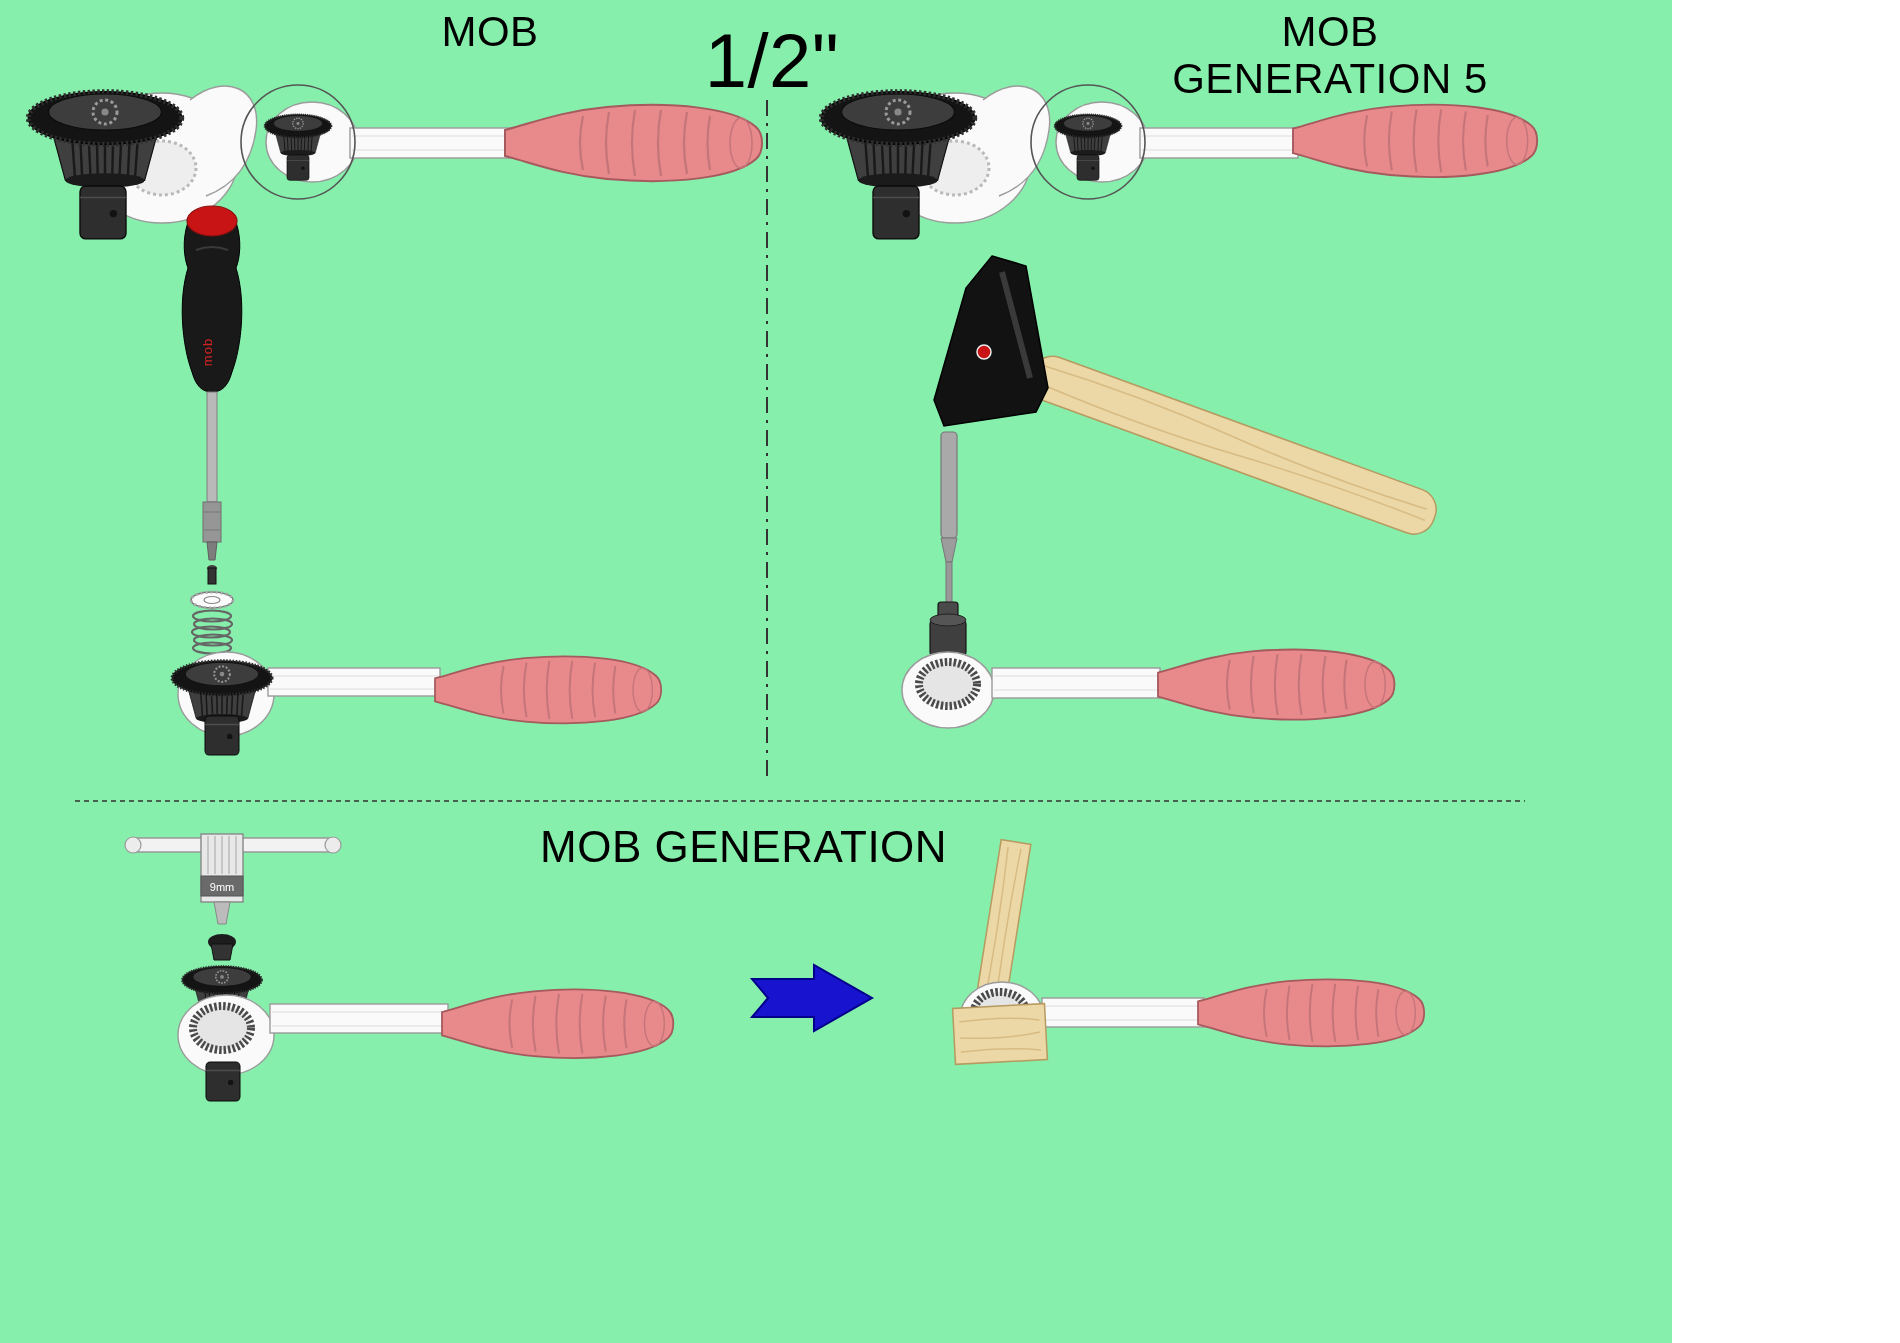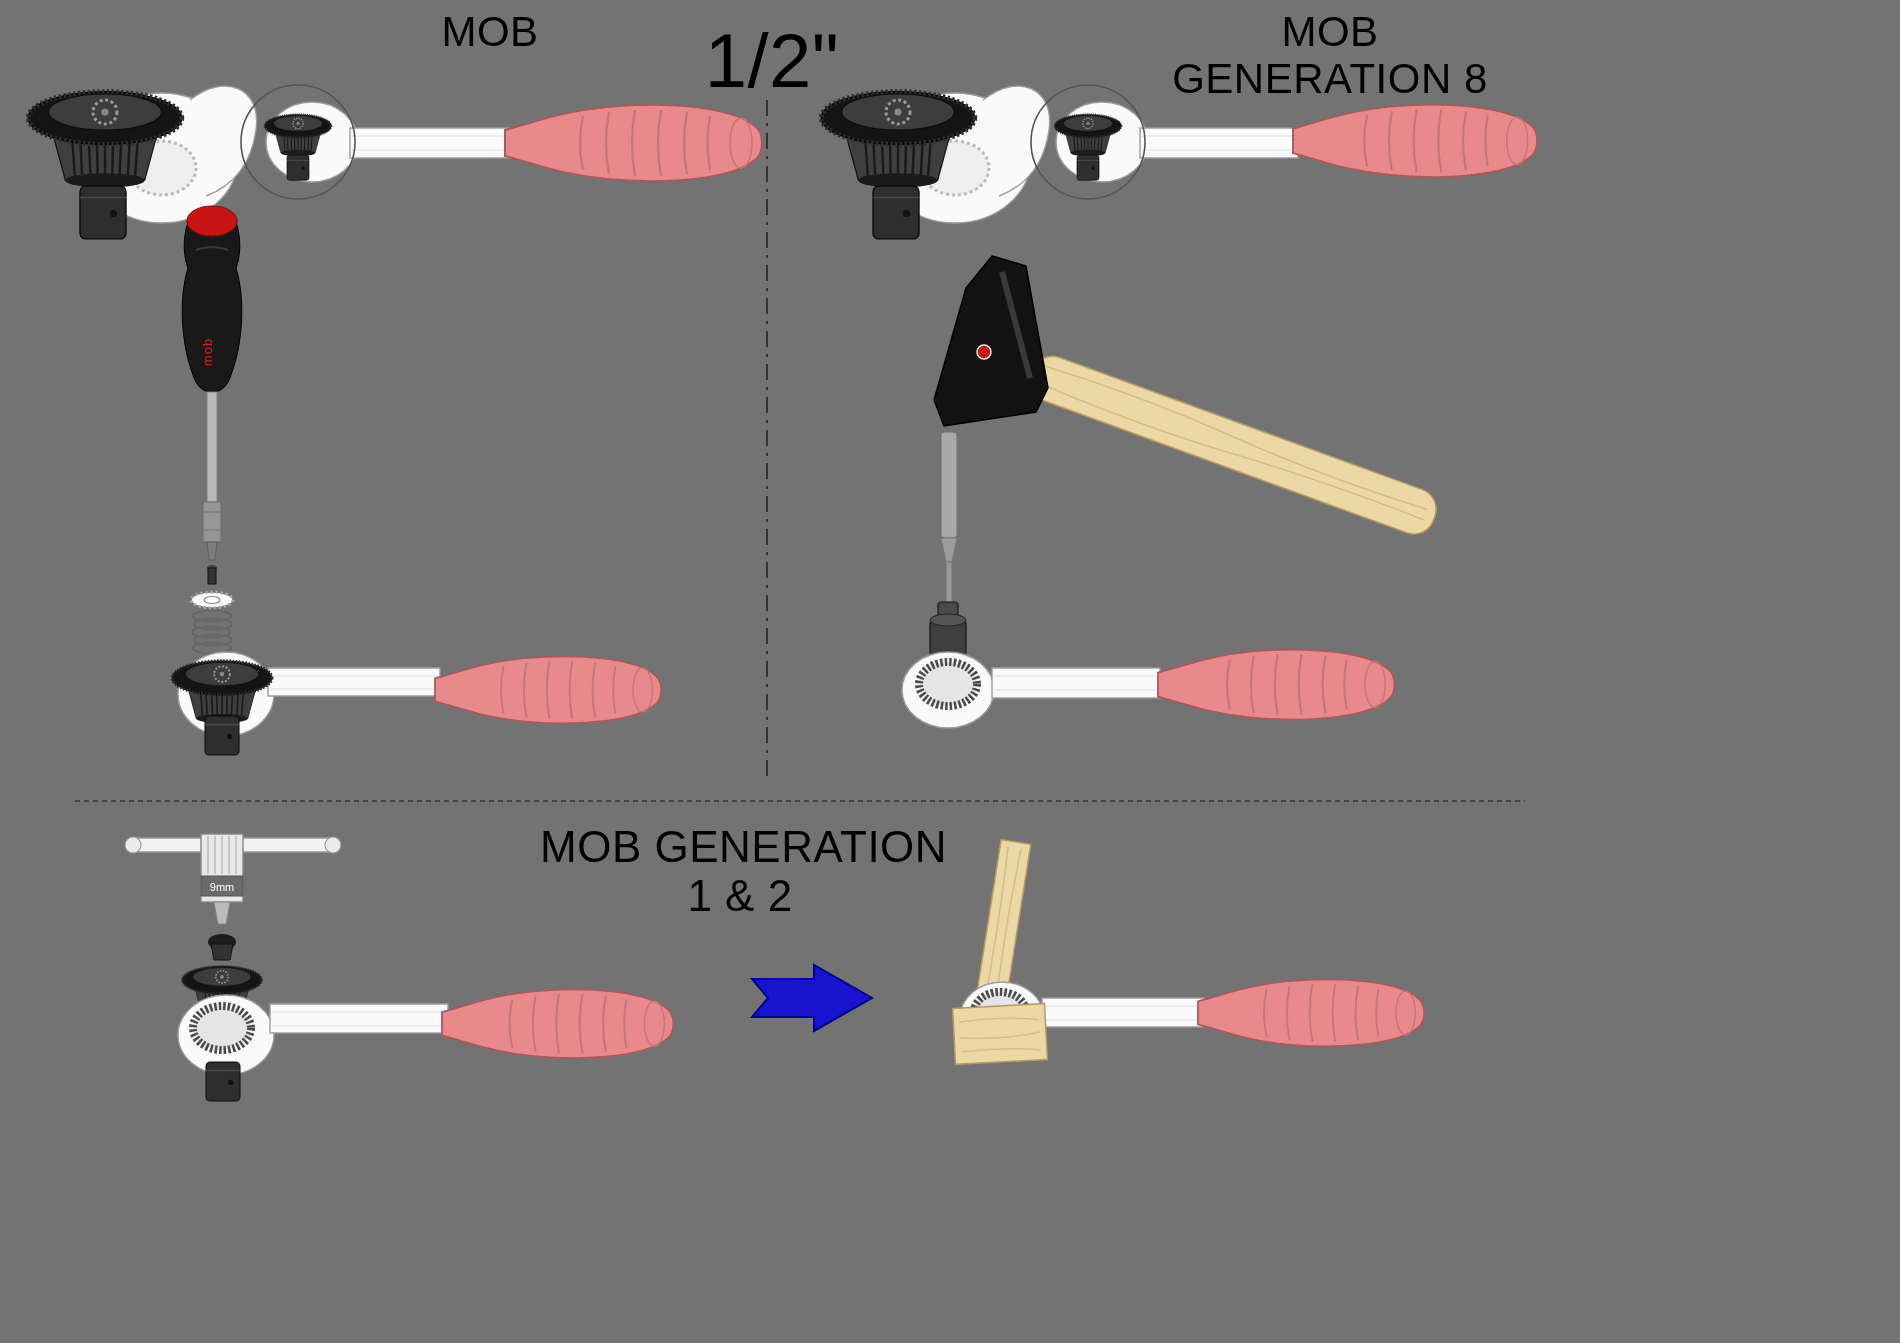--- a/index.html
+++ b/index.html
@@ -1,16 +1,16 @@
 <!DOCTYPE html>
 <html><head>
 <meta charset="utf-8">
 <style>
   html,body{margin:0;padding:0;background:#fff;}
-  #stage{position:relative;width:1900px;height:1343px;background:#737373;overflow:hidden;
+  #stage{position:relative;width:1672px;height:1343px;background:#86efac;overflow:hidden;
          font-family:"Liberation Sans",sans-serif;}
   .hdr{position:absolute;text-align:center;color:#000;line-height:1.12;letter-spacing:.5px;
        font-family:"Liberation Sans",sans-serif;white-space:nowrap;}
   .hdr-col{font-size:42px;}
   .hdr-size{font-size:76px;}
   .hdr-bottom{font-size:44px;}
   svg{position:absolute;left:0;top:0;}
   .gh{fill:#fafafa;stroke:#9b9b9b;stroke-width:1.4;}
   .ghline{stroke:#dcdcdc;stroke-width:1;}
   .ringknurl{fill:rgba(190,190,190,.35);stroke:#4a4a4a;stroke-width:8;stroke-dasharray:2.5 2;}
@@ -24,26 +24,25 @@
 <div id="stage">
 
   <div class="hdr hdr-col" style="left:290px;top:8px;width:400px;">
     <div>MOB</div>
   </div>
 
   <div class="hdr hdr-size" style="left:672px;top:18px;width:200px;">1/2"</div>
 
   <div class="hdr hdr-col" style="left:1130px;top:8px;width:400px;">
     <div>MOB</div>
-    <div>GENERATION 8</div>
+    <div>GENERATION 5</div>
   </div>
 
   <div class="hdr hdr-bottom" style="left:540px;top:822px;width:400px;text-align:center;">
     <div>MOB GENERATION</div>
-    <div>1 &amp; 2</div>
   </div>
 
   <svg width="1900" height="1343" viewBox="0 0 1900 1343">
 
     <defs>
 
       <g id="cap">
         <polygon points="-46,4 -33,52 33,52 46,4" fill="#3f3f3f" stroke="#111" stroke-width="1"></polygon>
         <g stroke="#191919" stroke-width="2">
           <line x1="-28" y1="8" x2="-25" y2="50"></line>

